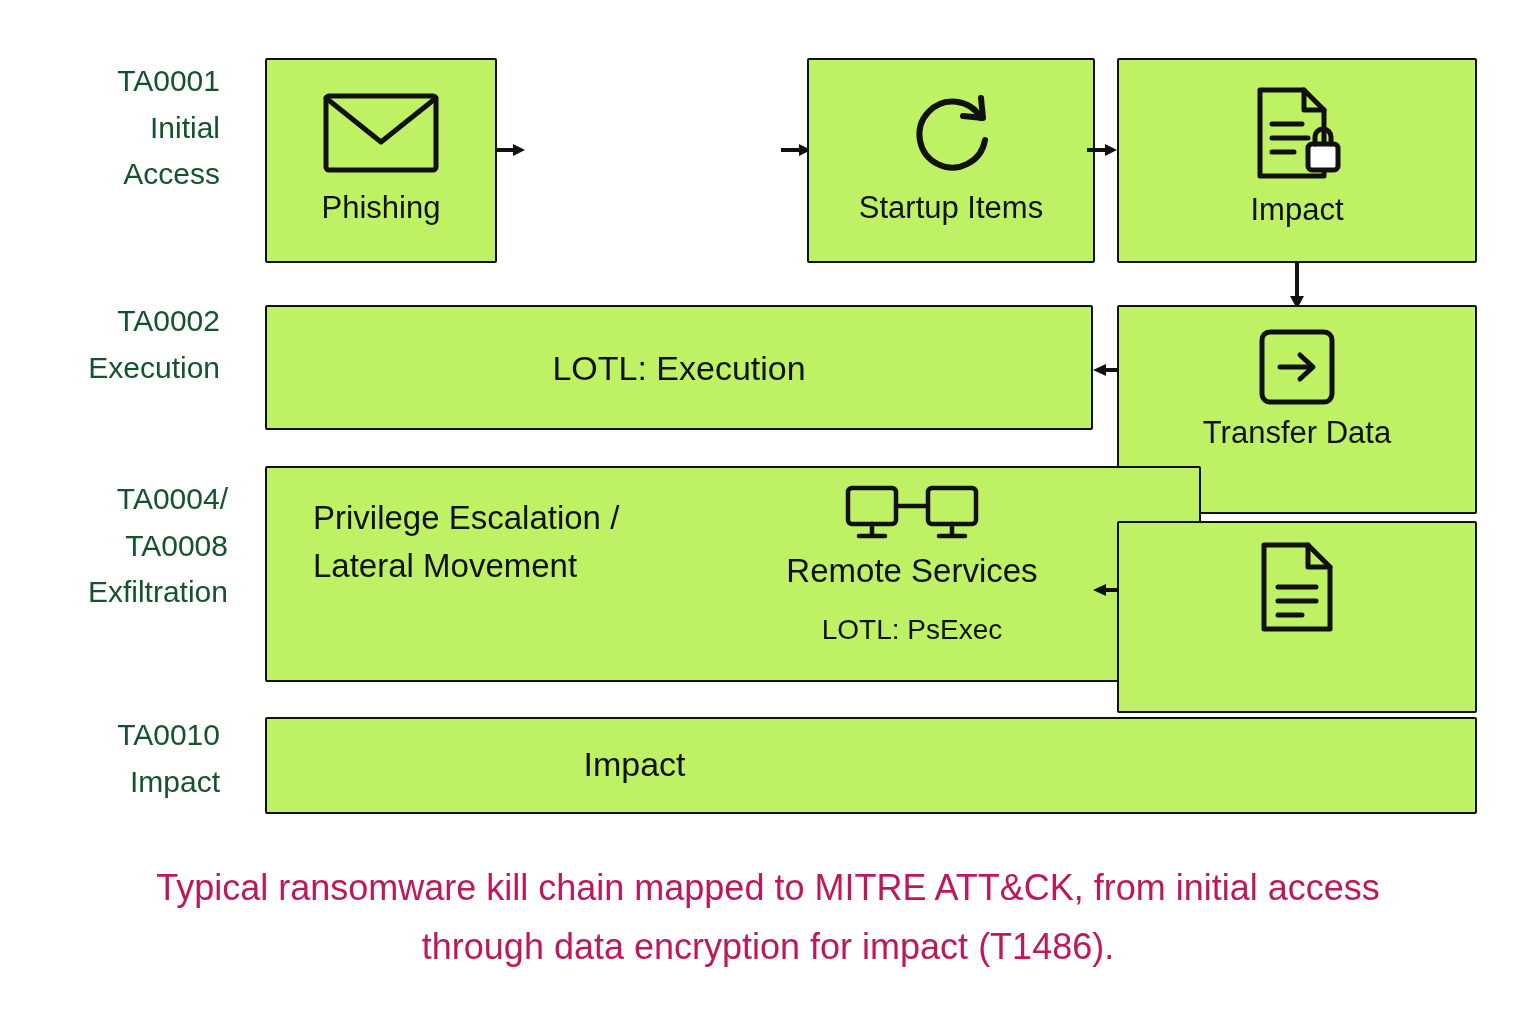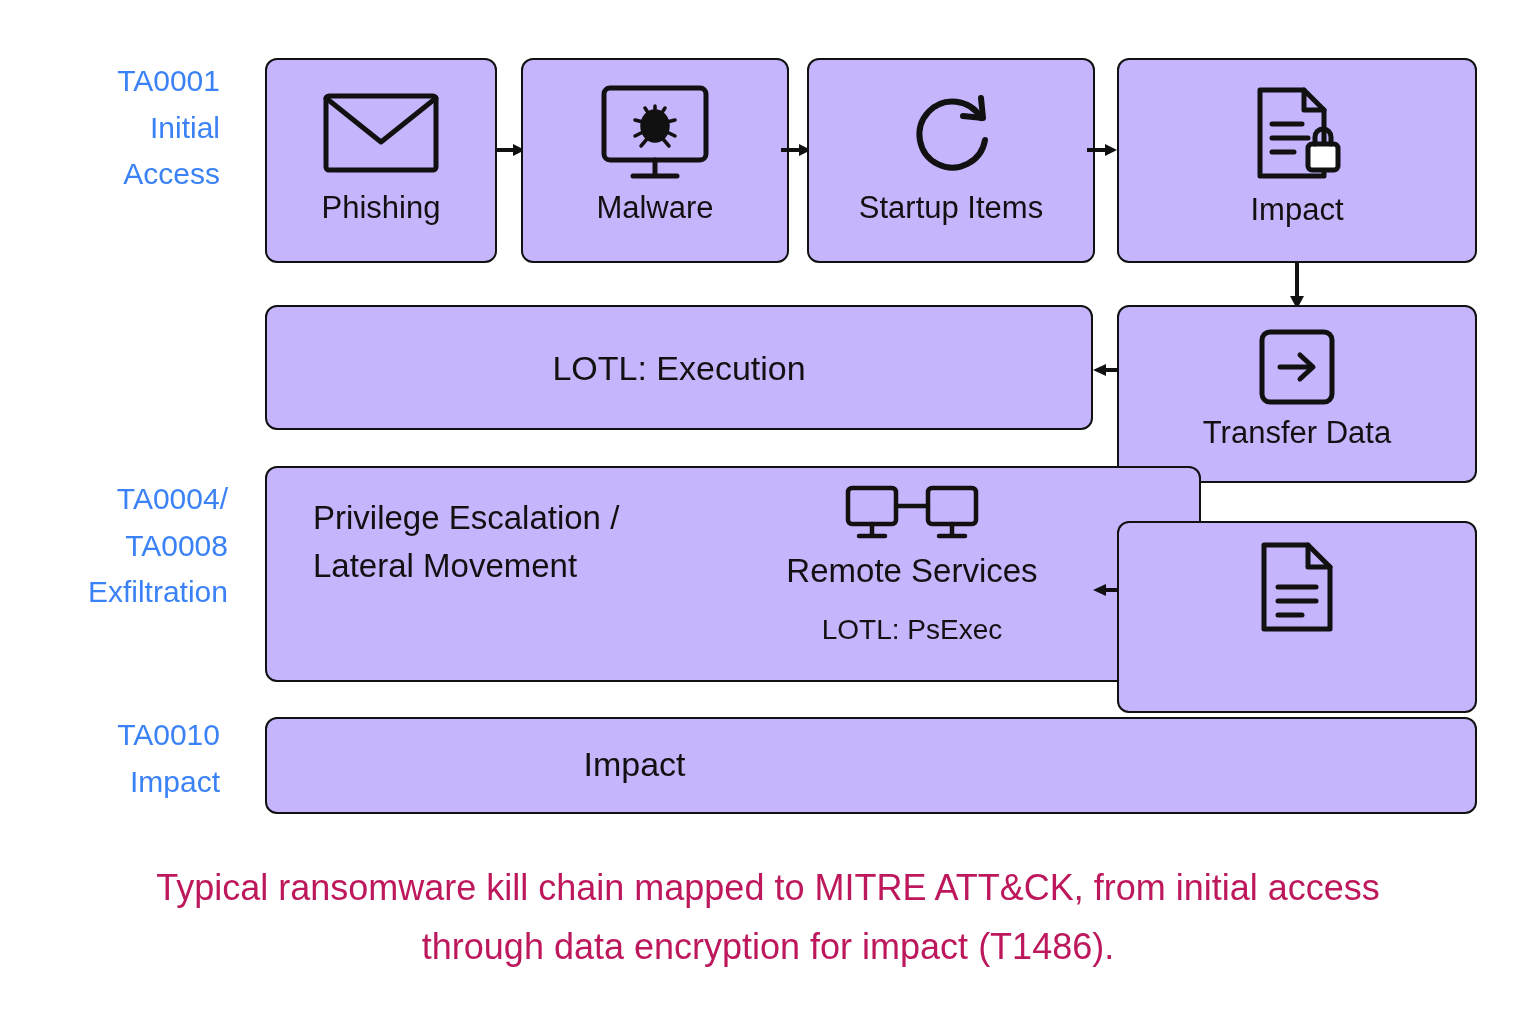--- a/index.html
+++ b/index.html
@@ -18,35 +18,35 @@
   .canvas {
     position: absolute;
     inset: 0;
   }
   
   .row-label {
     position: absolute;
     text-align: right;
     font-size: 30px;
     line-height: 1.55;
-    color: #3b82f6;
+    color: #14532d;
     white-space: pre-line;
   }
   #lab-ta0001 { left: 20px; top: 58px;  width: 200px; }
   #lab-ta0002 { left: 20px; top: 298px; width: 200px; }
   #lab-ta0004 { left: 28px; top: 476px; width: 200px; }
   #lab-ta0010 { left: 20px; top: 712px; width: 200px; }
 
   
   .box {
     position: absolute;
     box-sizing: border-box;
     border: 2.5px solid #111111;
-    border-radius: 12px;
-    background: #c4b5fd;
+    border-radius: 2px;
+    background: #bef264;
   }
   .box-title {
     position: absolute;
     left: 0;
     right: 0;
     text-align: center;
     font-size: 31px;
     color: #111111;
   }
   .icon-wrap {
@@ -58,21 +58,21 @@
     align-items: center;
   }
 
   
   #box-phishing      { left: 265px;  top: 58px;  width: 232px; height: 205px; }
   #box-malware       { left: 521px;  top: 58px;  width: 268px; height: 205px; }
   #box-startup       { left: 807px;  top: 58px;  width: 288px; height: 205px; padding-left: 24px; }
   #box-impact-top    { left: 1117px; top: 58px;  width: 360px; height: 205px; }
 
   #box-lotl-ps       { left: 265px;  top: 305px; width: 828px; height: 125px; }
-  #box-transfer      { left: 1117px; top: 305px; width: 360px; height: 178px; }
+  #box-transfer      { left: 1117px; top: 305px; width: 360px; height: 209px; }
 
   #box-privesc       { left: 265px;  top: 466px; width: 936px; height: 216px; }
   #box-dataenc       { left: 1117px; top: 521px; width: 360px; height: 192px; }
 
   #box-impact-bottom { left: 265px;  top: 717px; width: 1212px; height: 97px; }
 
   
   .arrow {
     position: absolute;
   }
@@ -91,20 +91,22 @@
   .caption span { display: block; }
 </style>
 </head>
 <body>
 
 <div class="canvas">
 
   <div class="row-label" id="lab-ta0001">TA0001
 Initial
 Access</div>
+  <div class="row-label" id="lab-ta0002">TA0002
+Execution</div>
   <div class="row-label" id="lab-ta0004">TA0004/
 TA0008
 Exfiltration</div>
   <div class="row-label" id="lab-ta0010">TA0010
 Impact</div>
 
   <div class="box" id="box-phishing">
     <div class="icon-wrap" style="top:28px;height:90px;">
       <svg width="118" height="86" viewBox="0 0 118 86" fill="none" stroke="#111" stroke-width="5" stroke-linejoin="round" stroke-linecap="round">
         <rect x="4" y="6" width="110" height="74" rx="3"></rect>
@@ -112,42 +114,20 @@
       </svg>
     </div>
     <div class="box-title" style="top:130px;">Phishing</div>
   </div>
 
   <svg class="arrow" style="left:495px;top:130px;" width="30" height="40" viewBox="0 0 30 40">
     <line x1="0" y1="20" x2="22" y2="20" stroke="#111" stroke-width="4"></line>
     <polygon points="30,20 18,14 18,26" fill="#111"></polygon>
   </svg>
 
-  <div class="box" id="box-malware">
-    <div class="icon-wrap" style="top:24px;height:96px;">
-      <svg width="112" height="96" viewBox="0 0 112 96" fill="none" stroke="#111" stroke-width="5" stroke-linejoin="round" stroke-linecap="round">
-        <rect x="5" y="4" width="102" height="72" rx="6"></rect>
-        <line x1="56" y1="76" x2="56" y2="90"></line>
-        <line x1="34" y1="92" x2="78" y2="92"></line>
-        <g fill="#111" stroke="#111" stroke-width="3.5">
-          <ellipse cx="56" cy="42" rx="13" ry="15"></ellipse>
-          <line x1="56" y1="22" x2="56" y2="28"></line>
-          <line x1="46" y1="24" x2="50" y2="30"></line>
-          <line x1="66" y1="24" x2="62" y2="30"></line>
-          <line x1="36" y1="36" x2="44" y2="38"></line>
-          <line x1="76" y1="36" x2="68" y2="38"></line>
-          <line x1="36" y1="52" x2="44" y2="48"></line>
-          <line x1="76" y1="52" x2="68" y2="48"></line>
-          <line x1="42" y1="62" x2="48" y2="55"></line>
-          <line x1="70" y1="62" x2="64" y2="55"></line>
-        </g>
-      </svg>
-    </div>
-    <div class="box-title" style="top:130px;">Malware</div>
-  </div>
 
   <svg class="arrow" style="left:781px;top:130px;" width="30" height="40" viewBox="0 0 30 40">
     <line x1="0" y1="20" x2="22" y2="20" stroke="#111" stroke-width="4"></line>
     <polygon points="30,20 18,14 18,26" fill="#111"></polygon>
   </svg>
 
   <div class="box" id="box-startup">
     <div class="icon-wrap" style="top:28px;height:92px;">
       <svg width="96" height="92" viewBox="0 0 96 92" fill="none" stroke="#111" stroke-width="6" stroke-linecap="round">
         <path d="M78 30 A33 33 0 1 0 82 52"></path>

